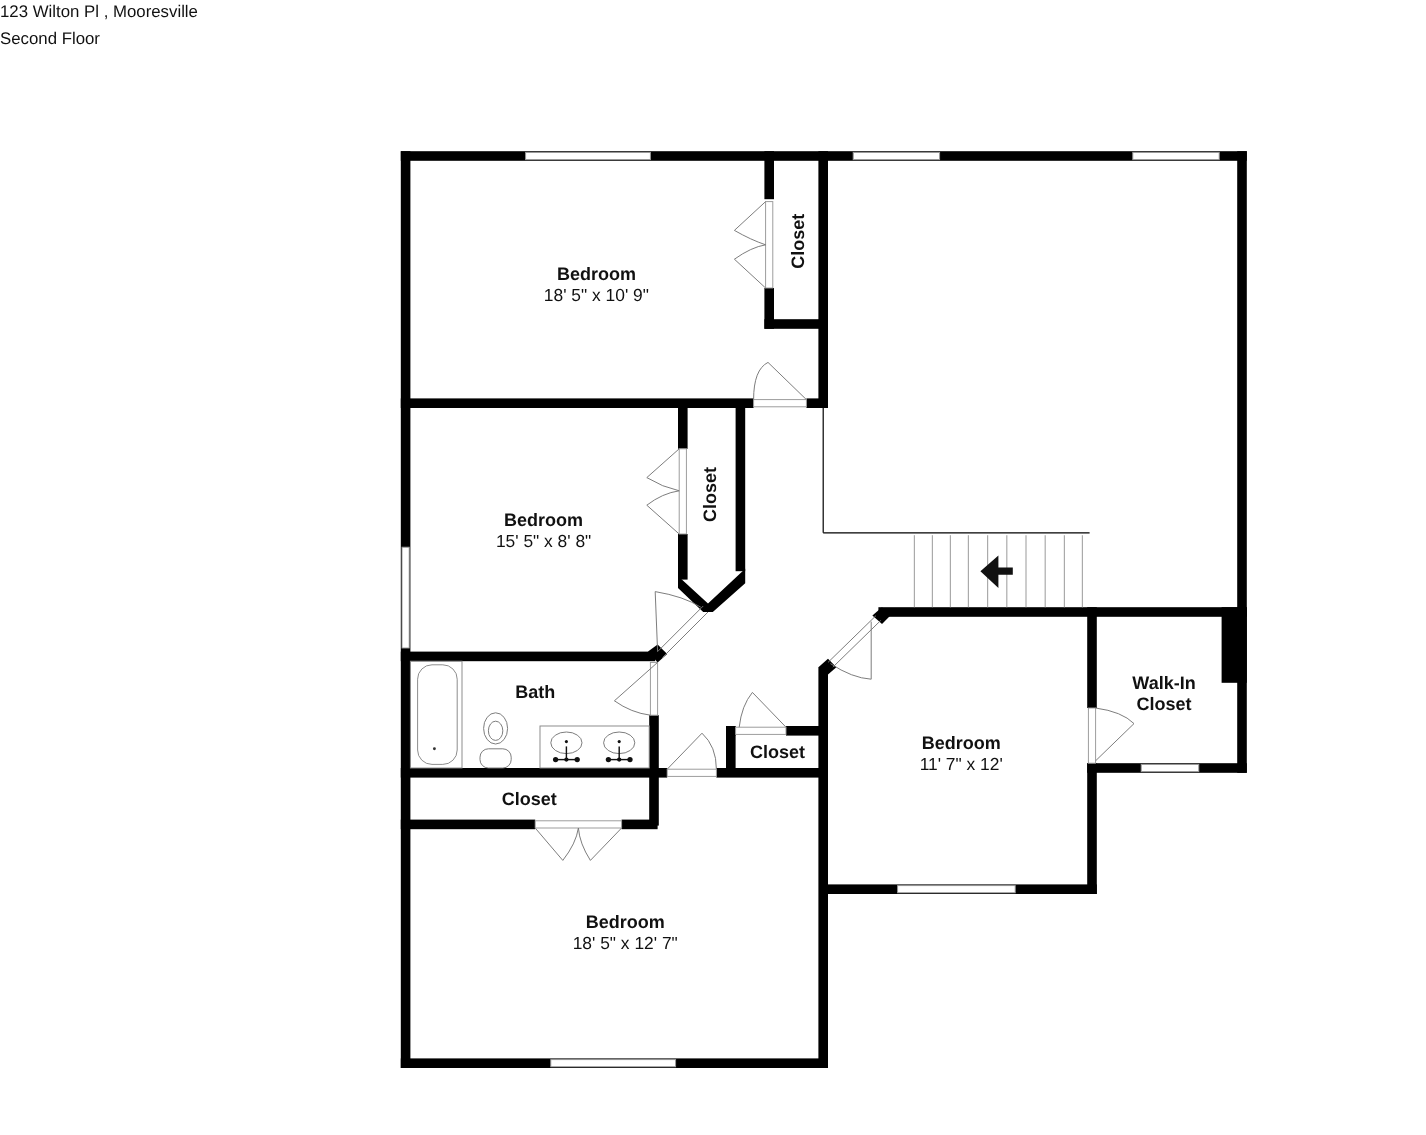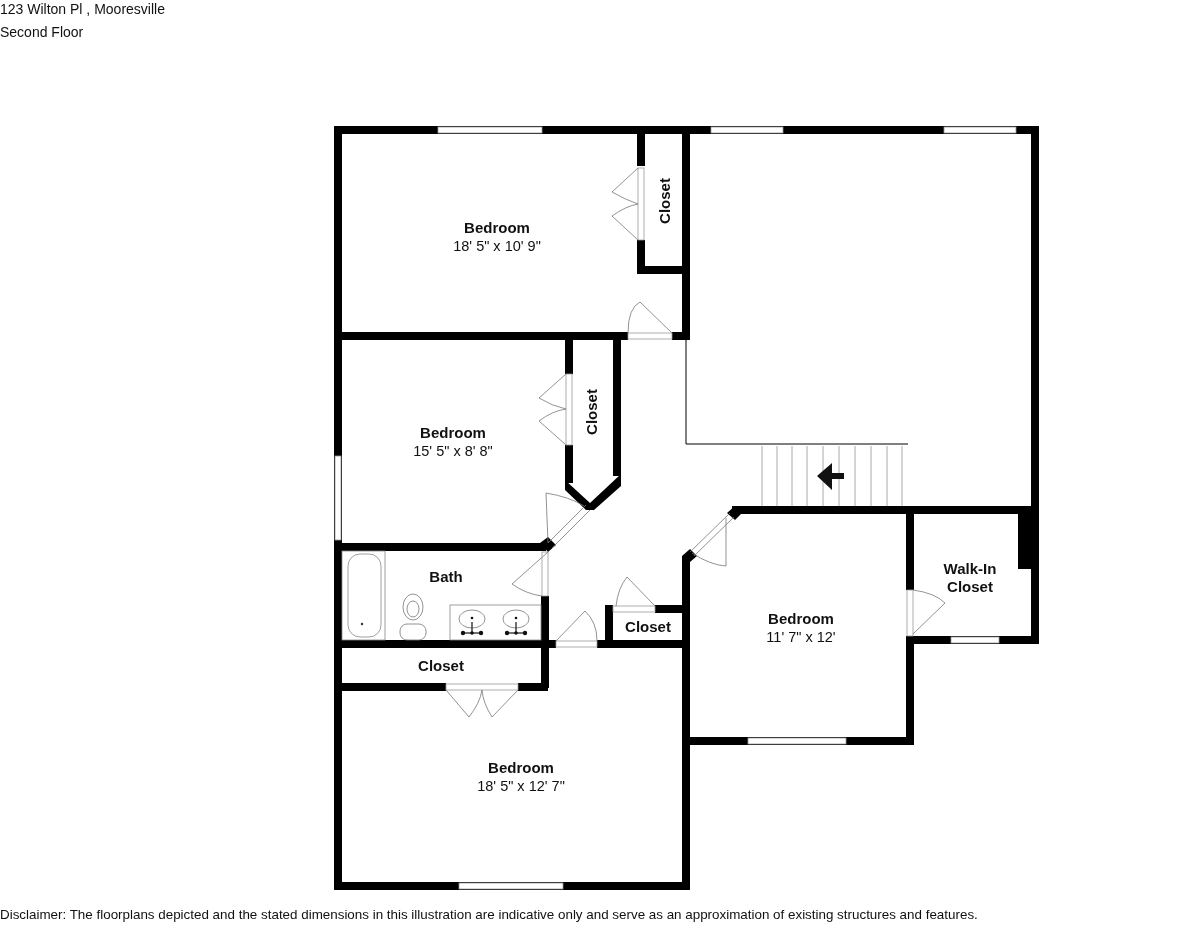--- a/index.html
+++ b/index.html
@@ -215,14 +215,13 @@
     <text class="room-label" x="970" y="574" text-anchor="middle">Walk-In</text>
     <text class="room-label" x="970" y="592" text-anchor="middle">Closet</text>
   </g>
   <g>
     <text class="room-label" x="521" y="773" text-anchor="middle">Bedroom</text>
     <text class="room-dim" x="521" y="791" text-anchor="middle">18' 5" x 12' 7"</text>
   </g>
 </svg>
 
 <div class="disclaimer">
-  <div>Disclaimer: The floorplans depicted and the stated dimensions in this illustration are indicative only and serve as an approximation of existing structures and features.</div>
 </div>
 
 </body></html>

